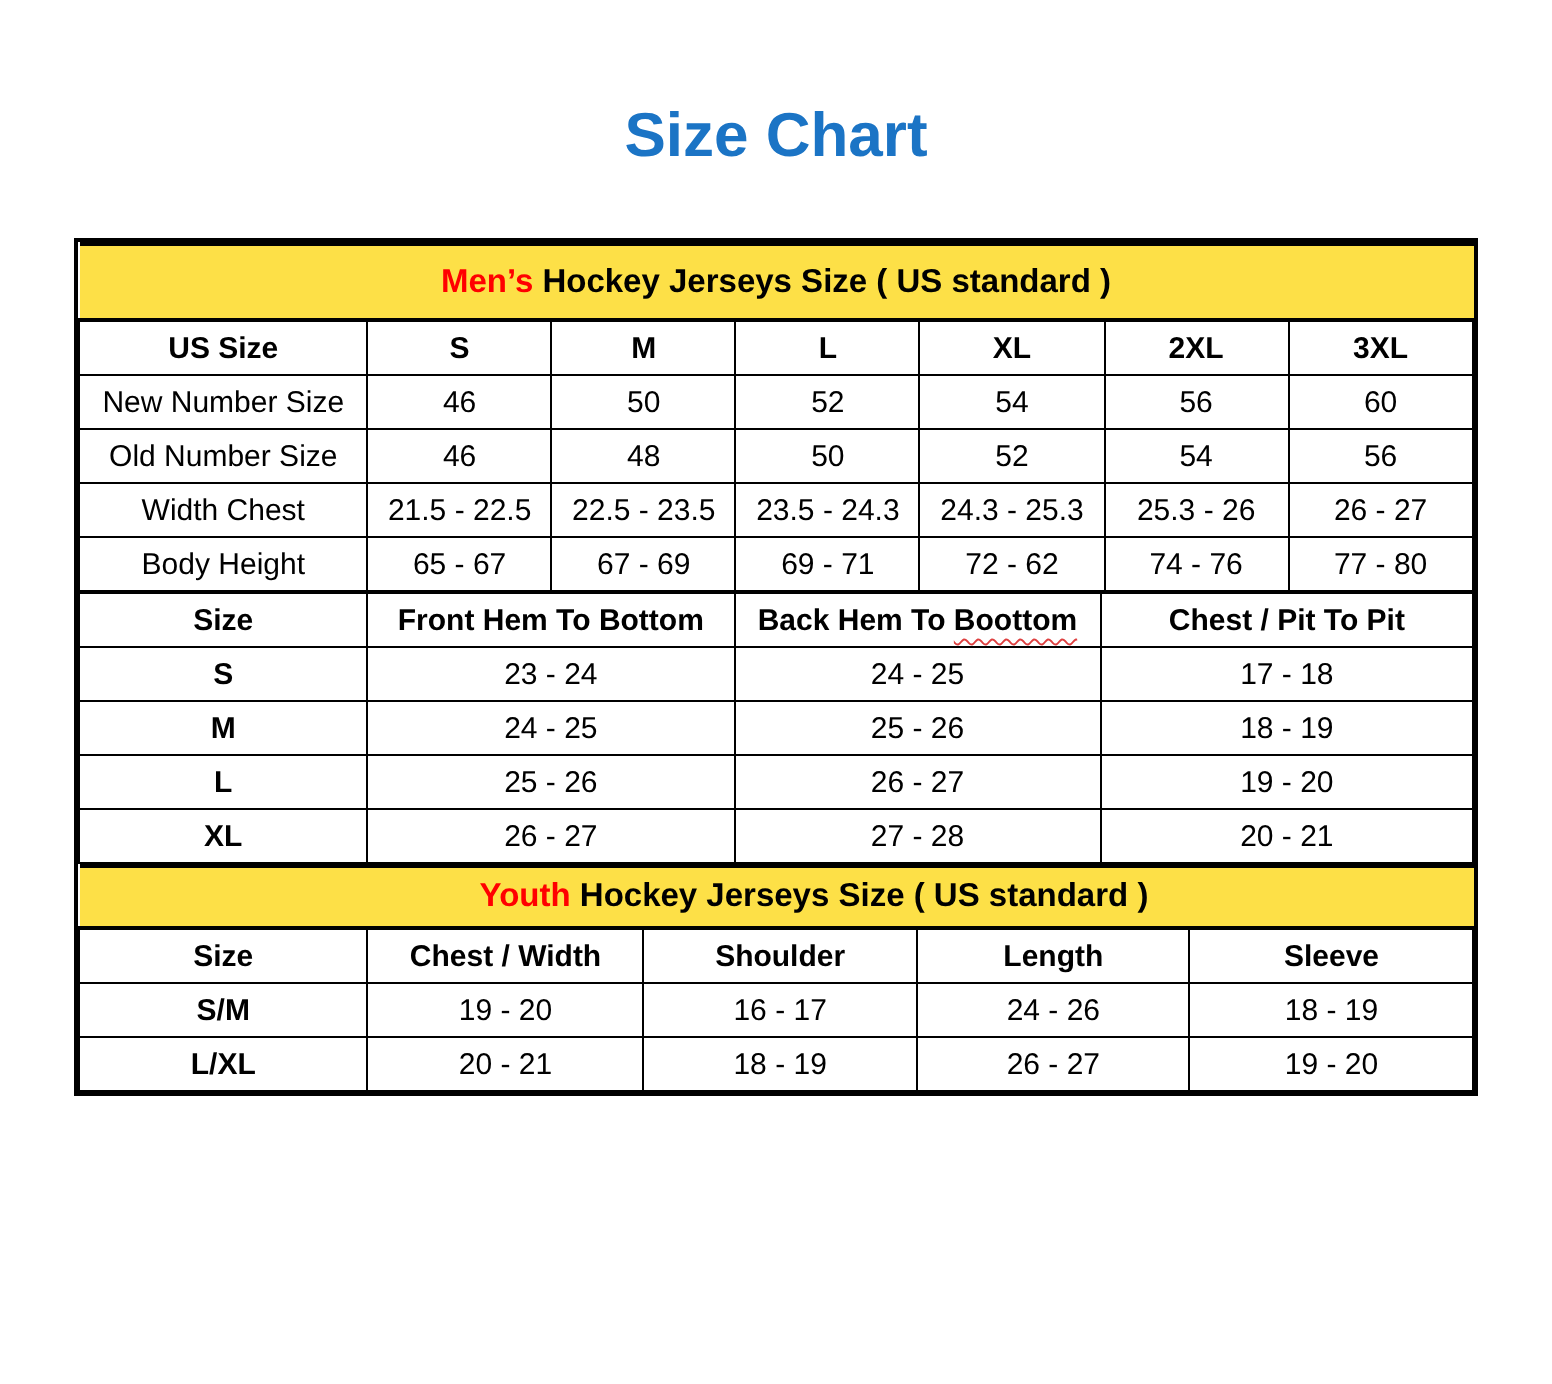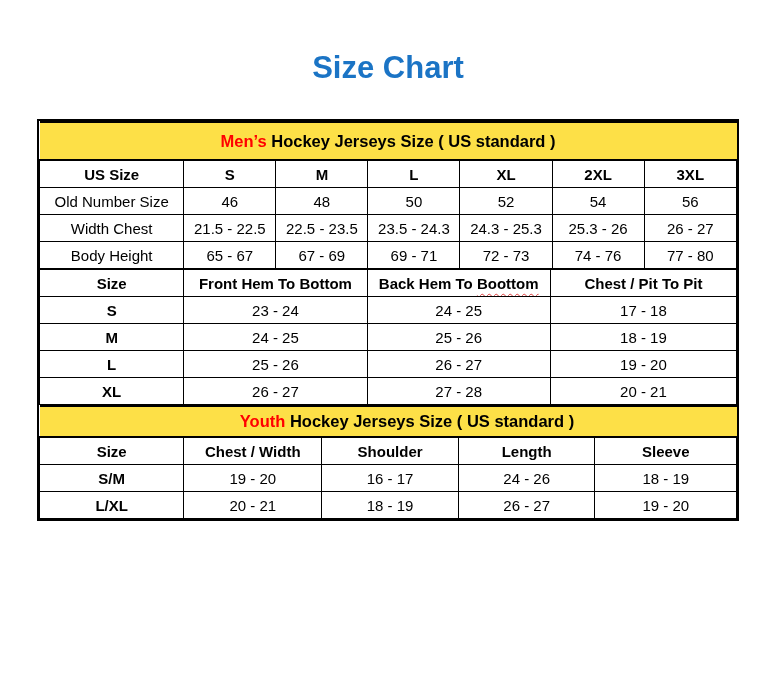--- a/index.html
+++ b/index.html
@@ -99,20 +99,29 @@
           <th>S</th>
           <th>M</th>
           <th>L</th>
           <th>XL</th>
           <th>2XL</th>
           <th>3XL</th>
         </tr>
     </tbody>
     <tbody class="data-rows">
         <tr>
+          <td class="row-label">New Number Size</td>
+          <td>46</td>
+          <td>50</td>
+          <td>52</td>
+          <td>54</td>
+          <td>56</td>
+          <td>60</td>
+        </tr>
+        <tr>
           <td class="row-label">Old Number Size</td>
           <td>46</td>
           <td>48</td>
           <td>50</td>
           <td>52</td>
           <td>54</td>
           <td>56</td>
         </tr>
         <tr>
           <td class="row-label">Width Chest</td>
@@ -121,21 +130,21 @@
           <td>23.5 - 24.3</td>
           <td>24.3 - 25.3</td>
           <td>25.3 - 26</td>
           <td>26 - 27</td>
         </tr>
         <tr>
           <td class="row-label">Body Height</td>
           <td>65 - 67</td>
           <td>67 - 69</td>
           <td>69 - 71</td>
-          <td>72 - 73</td>
+          <td>72 - 62</td>
           <td>74 - 76</td>
           <td>77 - 80</td>
         </tr>
       </tbody>
   </table>
 
   <table class="size-table" id="womens">
     <colgroup>
       <col style="width:20.7%">
       <col style="width:26.3%">

